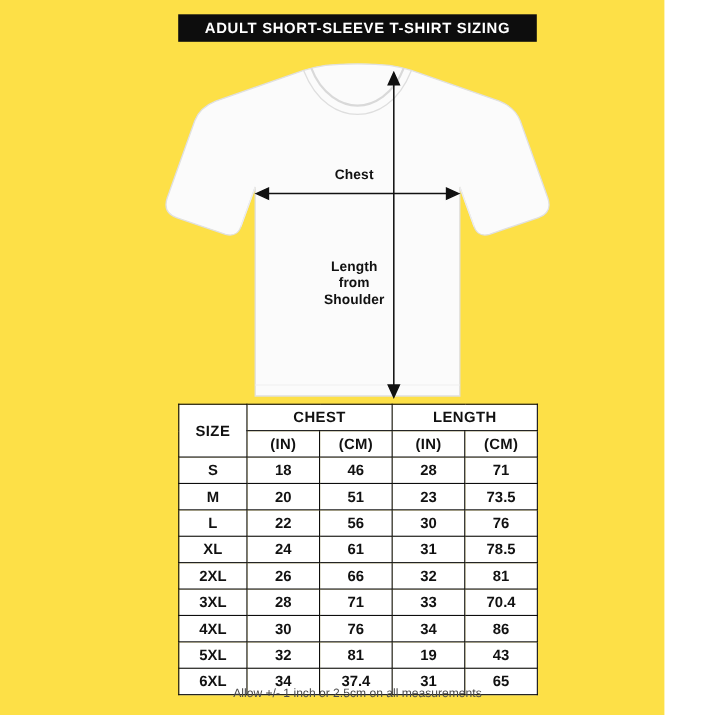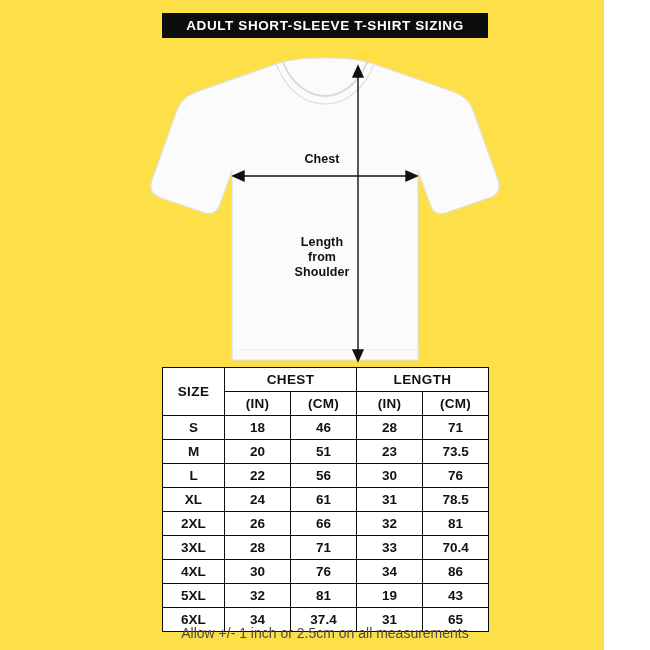--- a/index.html
+++ b/index.html
@@ -117,21 +117,21 @@
   }
   .col-size { width: 62px; }
   .col-unit { width: 66px; }
 
   .footnote {
     position: absolute;
     left: 0;
     top: 625px;
     width: 650px;
     text-align: center;
-    font-size: 14px;
+    font-size: 11px;
     color: #4a4a4a;
     font-family: "Liberation Sans", sans-serif;
   }
 </style>
 </head>
 <body>
 
 <div class="page">
 
   <div class="title-bar">ADULT SHORT-SLEEVE T-SHIRT SIZING</div>

